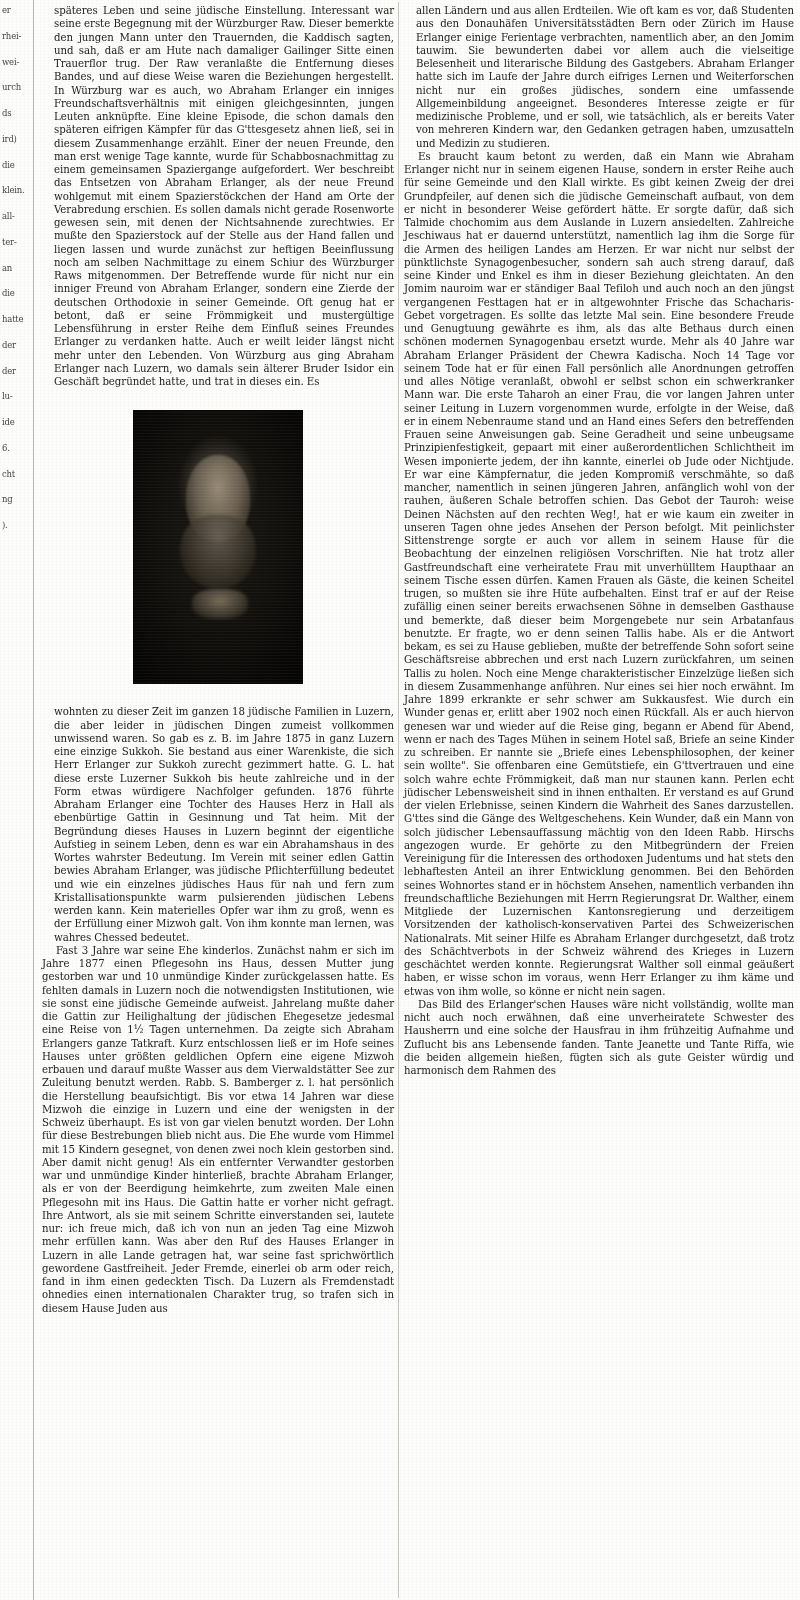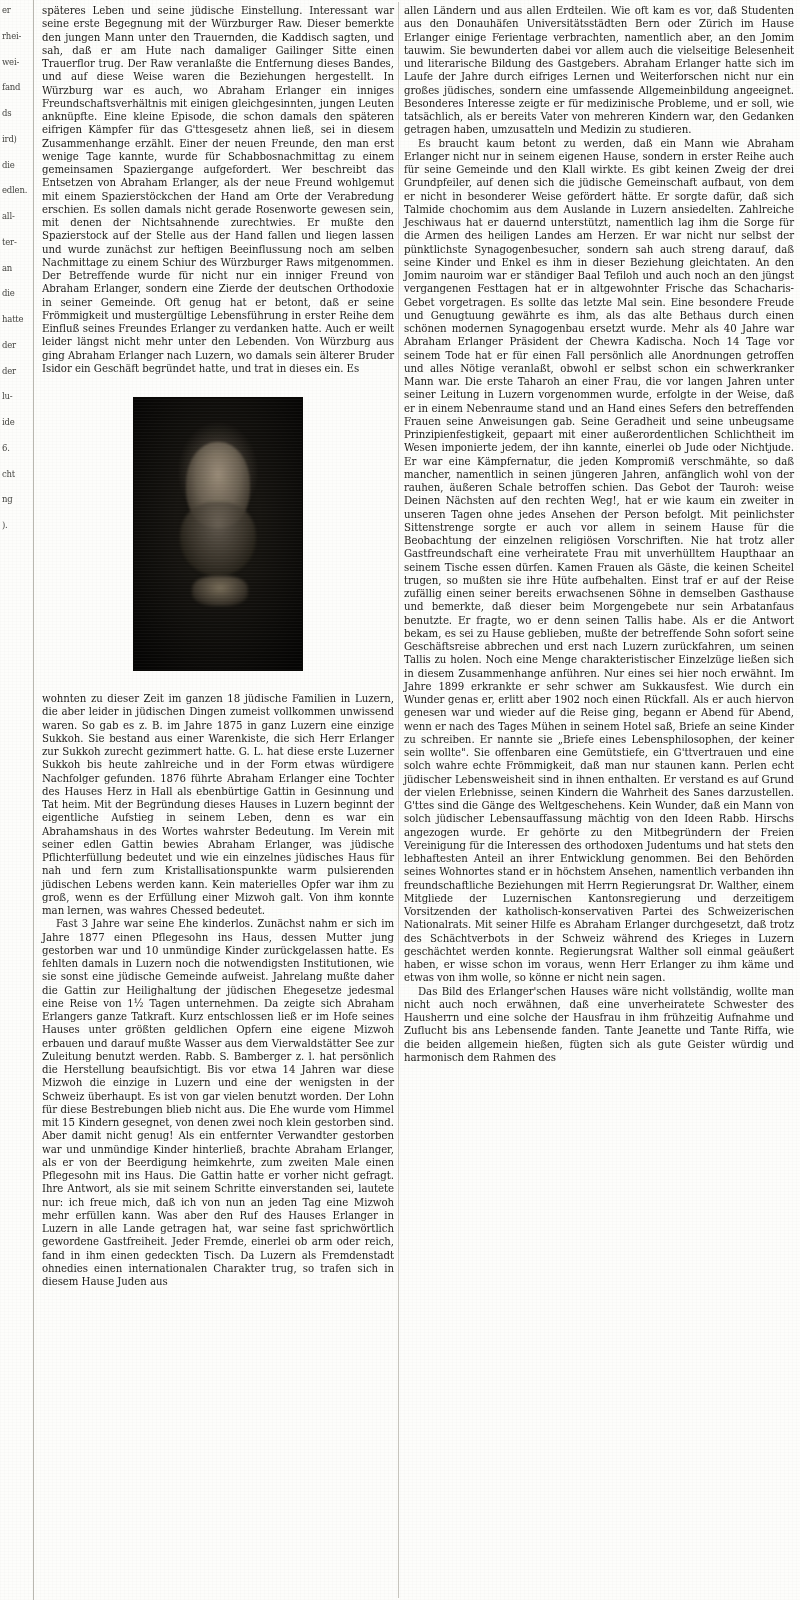--- a/index.html
+++ b/index.html
@@ -70,21 +70,21 @@
   }
   .col-right {
     left: 404px;
     width: 390px;
   }
   .col p {
     margin: 0 0 0 0;
     text-indent: 14px;
     letter-spacing: -0.05px;
   }
-  .col p.noindent { text-indent: 0; }
+  .col p.noindent { text-indent: 0; margin-left: 12px; }
   .mid-rule {
     position: absolute;
     left: 398px;
     top: 2px;
     width: 1px;
     height: 1596px;
     background: #c6c4bd;
   }
   
   .photo-wrap {
@@ -153,25 +153,25 @@
 </style>
 </head>
 <body>
 
 <div class="page">
 
   <div class="edge-col">
     <div>er</div>
     <div>rhei-</div>
     <div>wei-</div>
-    <div>fand</div>
+    <div>urch</div>
     <div>ds</div>
     <div>ird)</div>
     <div>die</div>
-    <div>edlen.</div>
+    <div>klein.</div>
     <div>all-</div>
     <div>ter-</div>
     <div>an</div>
     <div>die</div>
     <div>hatte</div>
     <div>der</div>
     <div>der</div>
     <div>lu-</div>
     <div>ide</div>
     <div>6.</div>

